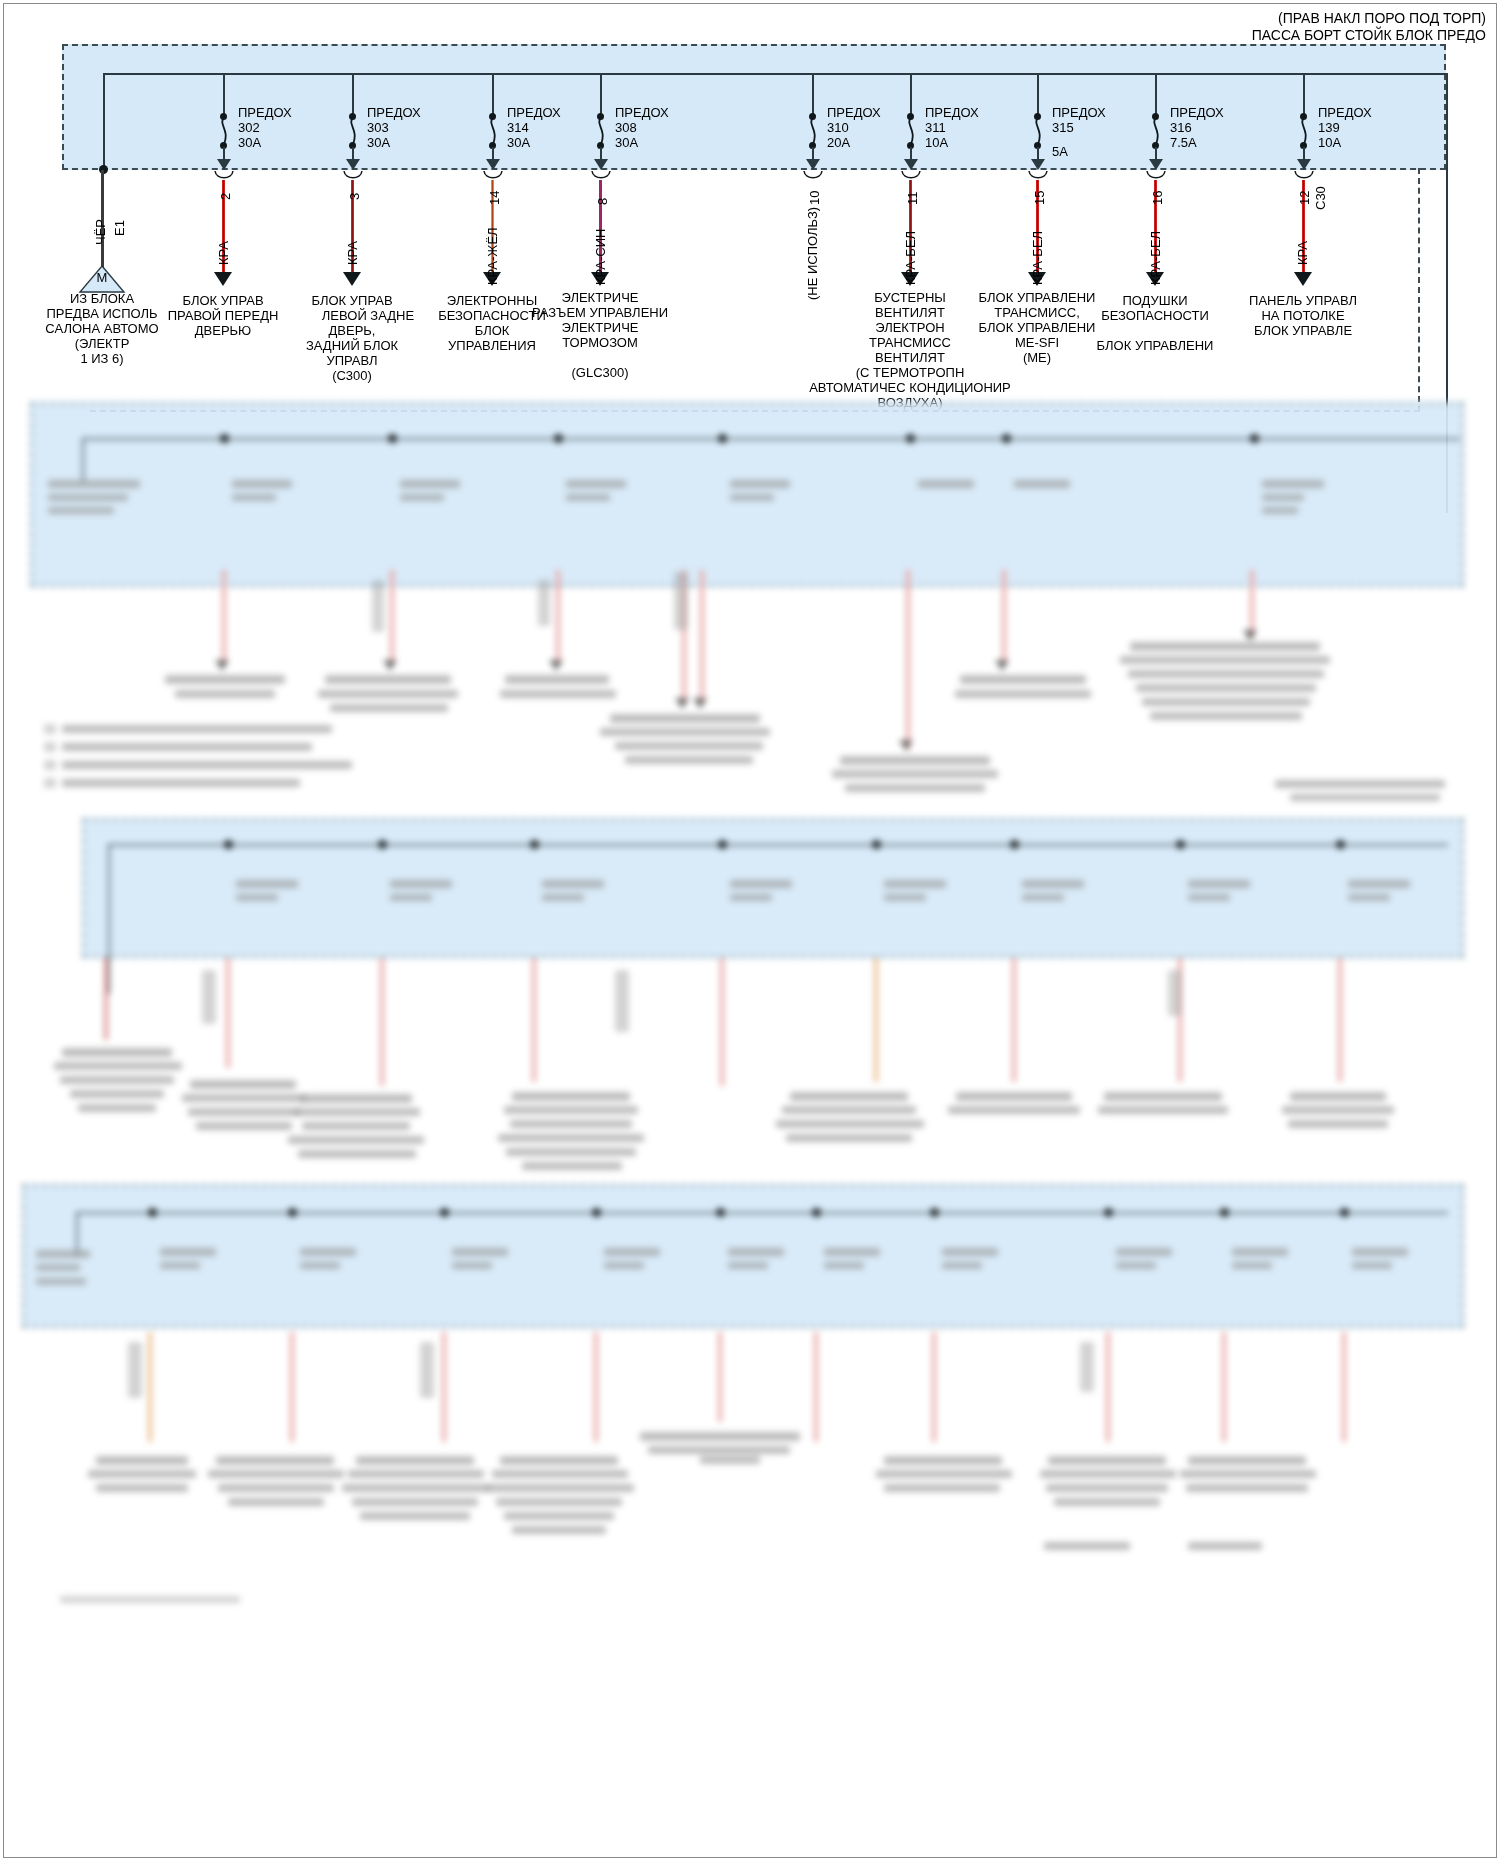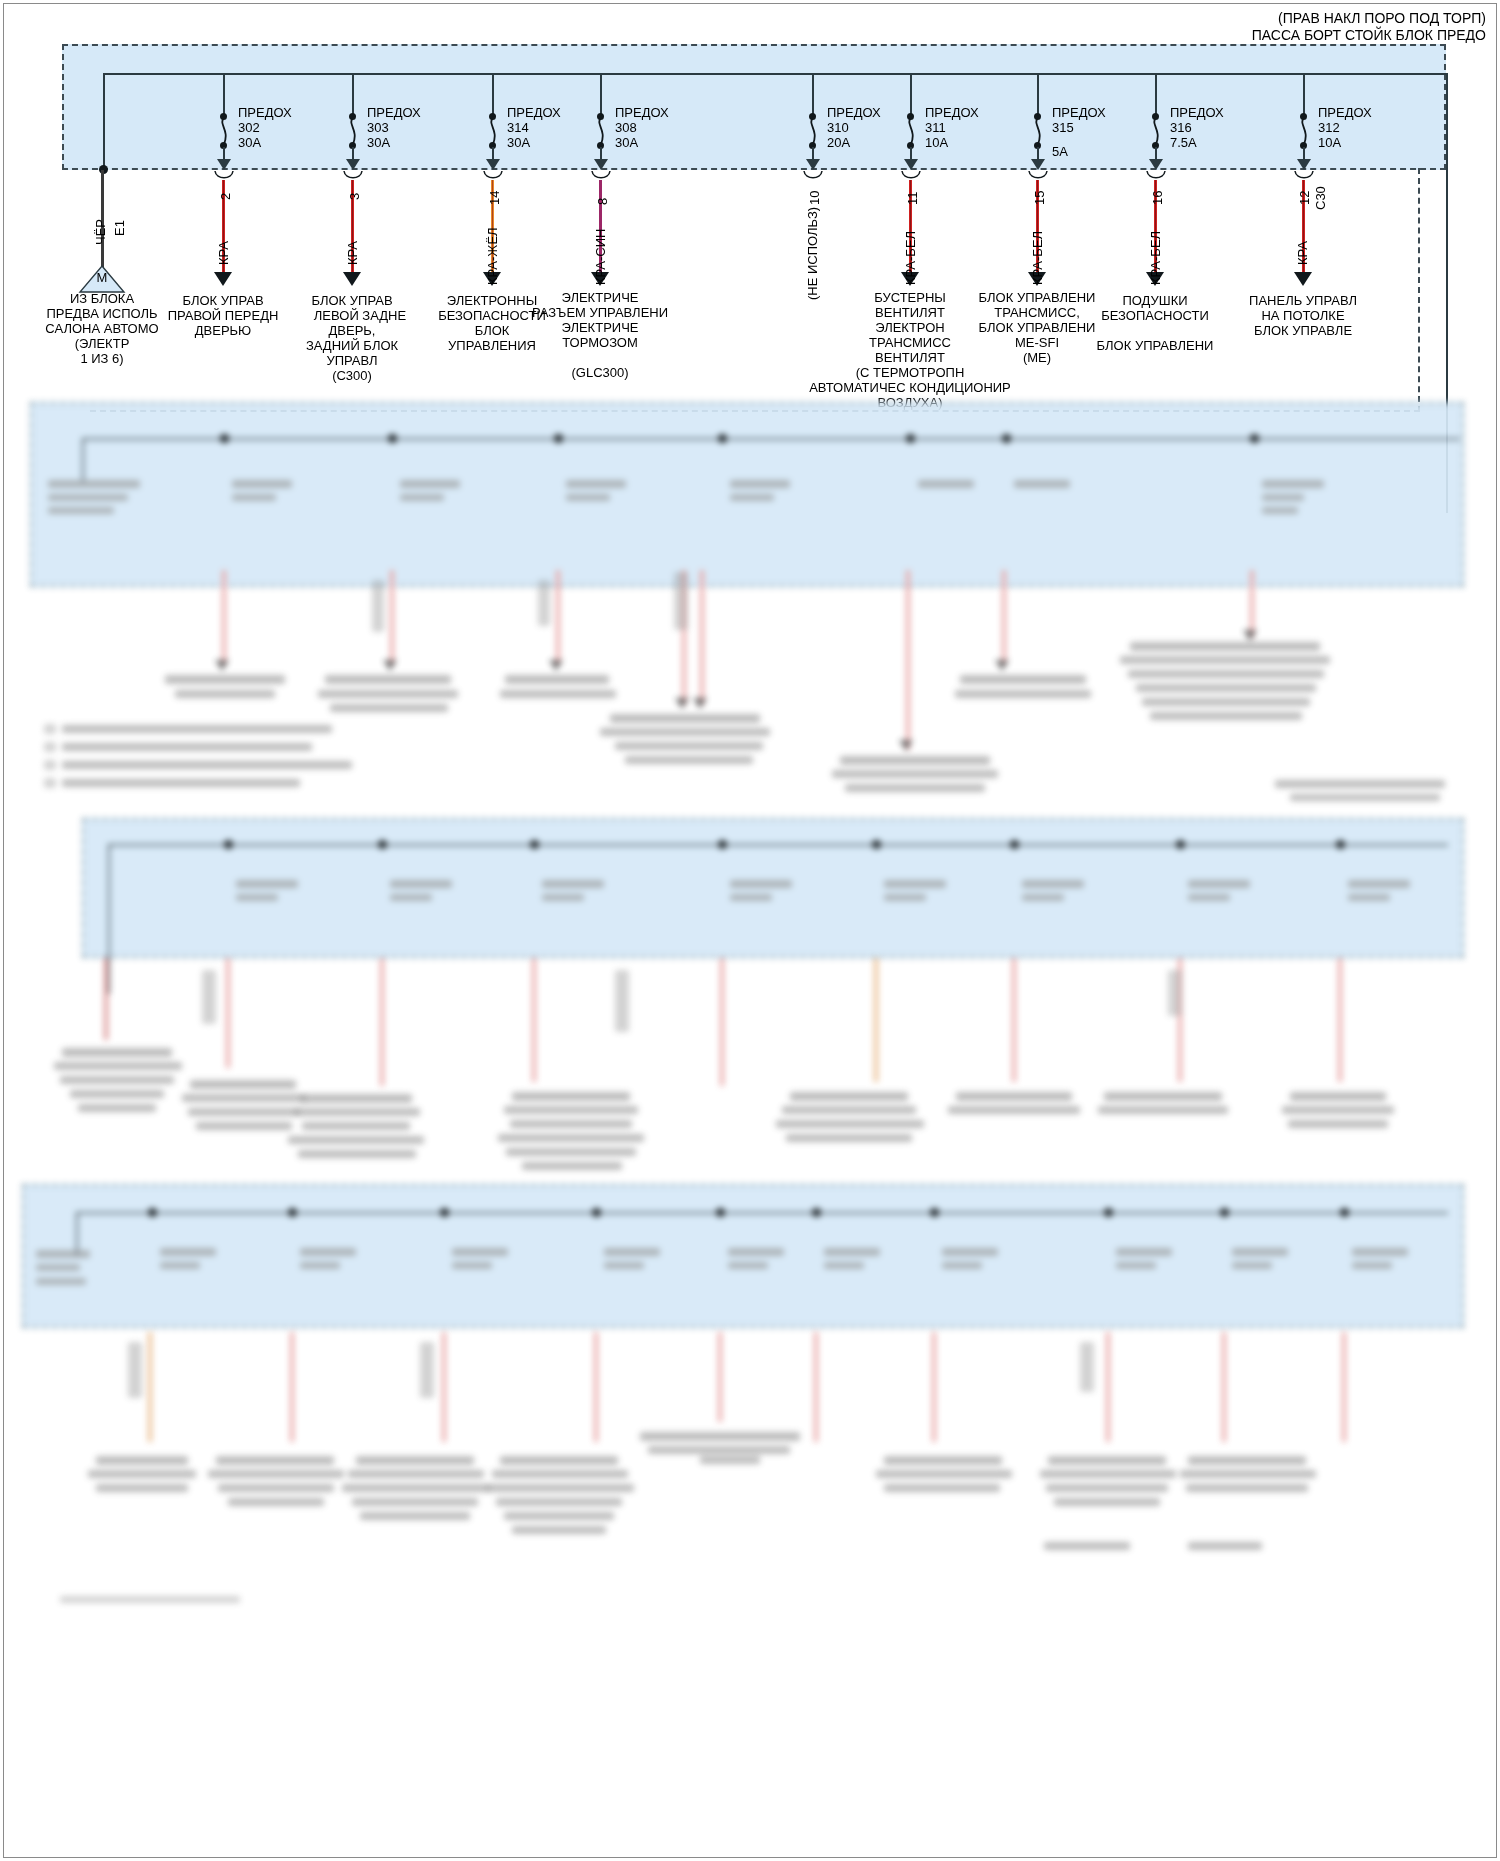--- a/index.html
+++ b/index.html
@@ -137,21 +137,21 @@
       </svg>
     <div class="wire red" style="left:351px;top:180px;height:100px;"></div>
     <div class="wire red-core" style="left:352px;top:180px;height:100px;"></div>
     <div class="arrow-down" style="left:343px;top:272px;"></div>
     <div class="fuse-lbl" style="left:367px;top:105px;">ПРЕДОХ</div>
     <div class="fuse-lbl" style="left:367px;top:120px;">303</div>
     <div class="fuse-lbl" style="left:367px;top:135px;">30A</div>
     <div class="vtxt" style="left:347px;top:200px;">3</div>
     <div class="vtxt" style="left:345px;top:265px;">КРА</div>
     <div class="comp-lbl" style="left:352px;top:293px;">БЛОК УПРАВ</div>
-    <div class="comp-lbl" style="left:360px;top:308px;">ЛЕВОЙ ЗАДНЕ</div>
+    <div class="comp-lbl" style="left:368px;top:308px;">ЛЕВОЙ ЗАДНЕ</div>
     <div class="comp-lbl" style="left:352px;top:323px;">ДВЕРЬ,</div>
     <div class="comp-lbl" style="left:352px;top:338px;">ЗАДНИЙ БЛОК</div>
     <div class="comp-lbl" style="left:352px;top:353px;">УПРАВЛ</div>
     <div class="comp-lbl" style="left:352px;top:368px;">(C300)</div>
   </div>
 
   <div class="fuse-col">
     <div class="wire v" style="left:492px;top:73px;height:43px;"></div>
     <div class="smalldot" style="left:489px;top:113px;"></div>
     <svg class="fuse-squig" style="left:486px;top:118px;" viewBox="0 0 14 26">
@@ -313,21 +313,21 @@
     <div class="smalldot" style="left:1300px;top:142px;"></div>
     <div class="wire v" style="left:1303px;top:147px;height:20px;"></div>
     <div class="arrow-down thin" style="left:1297px;top:159px;"></div>
     <svg class="cup" style="left:1293px;top:170px;" viewBox="0 0 22 12">
       <path d="M2 1 C3 10, 19 10, 20 1" fill="none" stroke="#11181c" stroke-width="1.5"></path>
       </svg>
     <div class="wire red" style="left:1302px;top:180px;height:100px;"></div>
     <div class="wire red-core" style="left:1303px;top:180px;height:100px;"></div>
     <div class="arrow-down" style="left:1294px;top:272px;"></div>
     <div class="fuse-lbl" style="left:1318px;top:105px;">ПРЕДОХ</div>
-    <div class="fuse-lbl" style="left:1318px;top:120px;">312</div>
+    <div class="fuse-lbl" style="left:1318px;top:120px;">139</div>
     <div class="fuse-lbl" style="left:1318px;top:135px;">10A</div>
     <div class="vtxt" style="left:1297px;top:205px;">12</div>
     <div class="vtxt" style="left:1313px;top:210px;">C30</div>
     <div class="vtxt" style="left:1295px;top:265px;">КРА</div>
     <div class="comp-lbl" style="left:1303px;top:293px;">ПАНЕЛЬ УПРАВЛ</div>
     <div class="comp-lbl" style="left:1303px;top:308px;">НА ПОТОЛКЕ</div>
     <div class="comp-lbl" style="left:1303px;top:323px;">БЛОК УПРАВЛЕ</div>
   </div>
 
   <div class="blurwrap">

